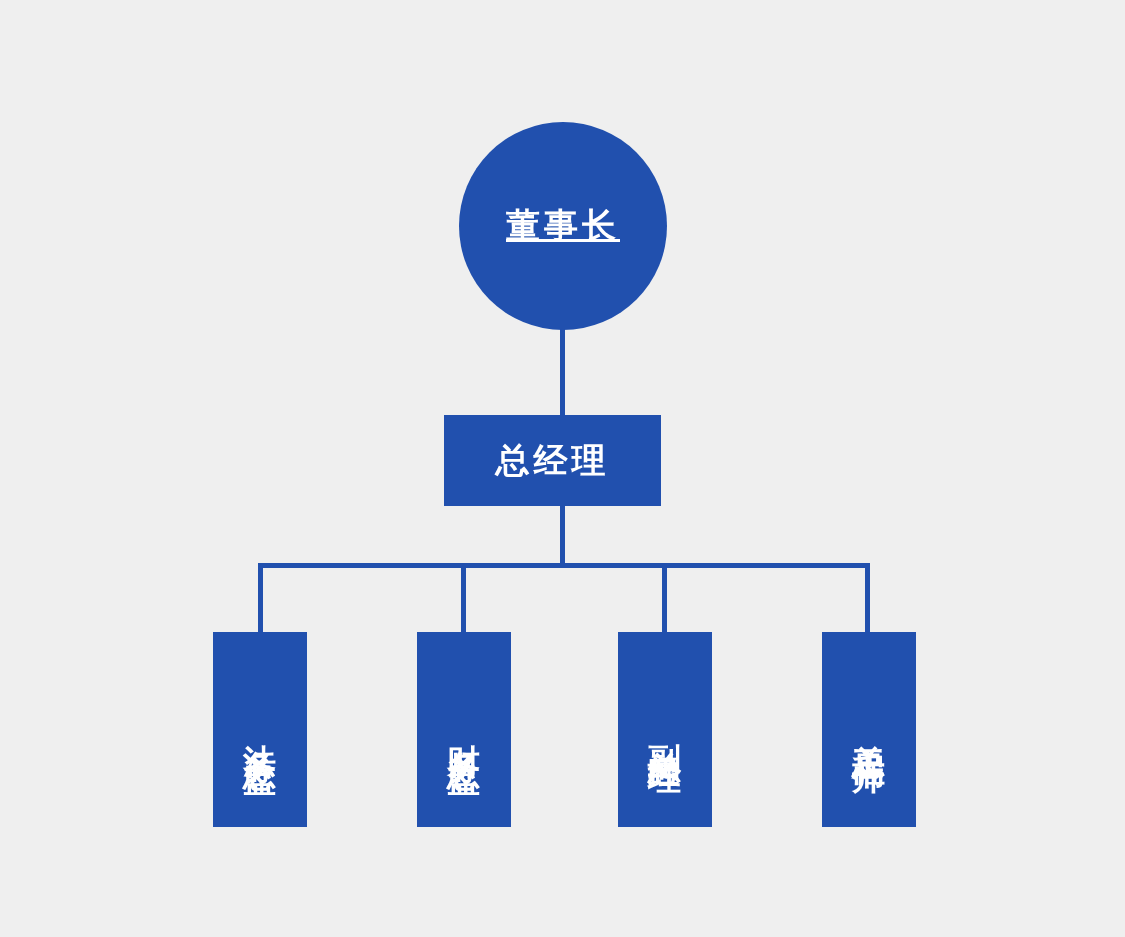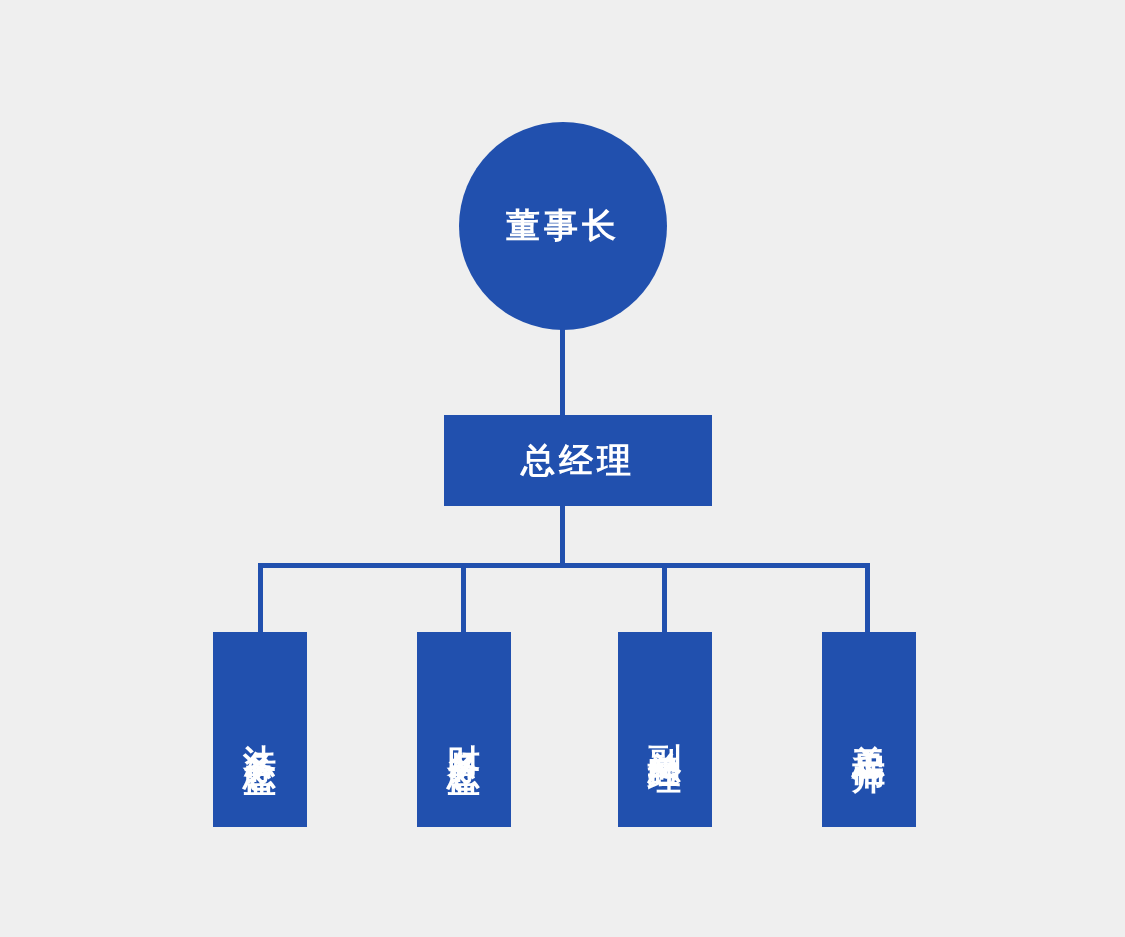--- a/index.html
+++ b/index.html
@@ -27,25 +27,26 @@
     box-sizing: border-box;
   }
   .node-circle {
     left: 459px;
     top: 122px;
     width: 208px;
     height: 208px;
     border-radius: 50%;
     font-size: 34px;
     letter-spacing: 4px;
+    text-decoration: underline;
   }
   .node-rect {
     left: 444px;
     top: 415px;
-    width: 268px;
+    width: 217px;
     height: 91px;
     font-size: 34px;
     letter-spacing: 4px;
   }
   .node-vrect {
     top: 632px;
     width: 94px;
     height: 195px;
     font-size: 33px;
   }

